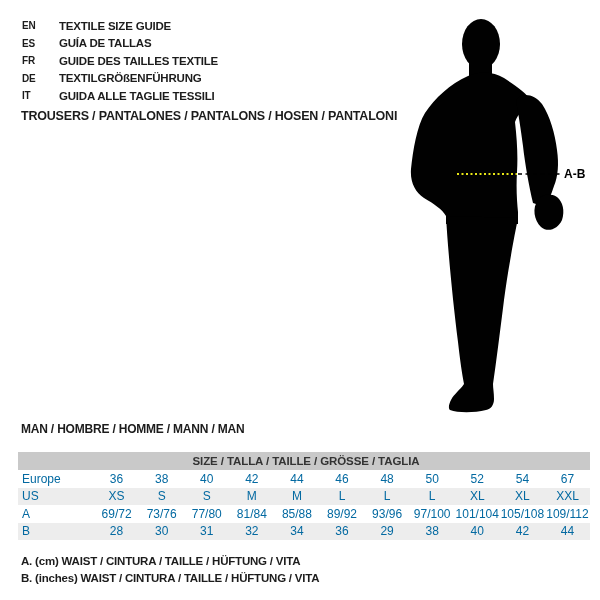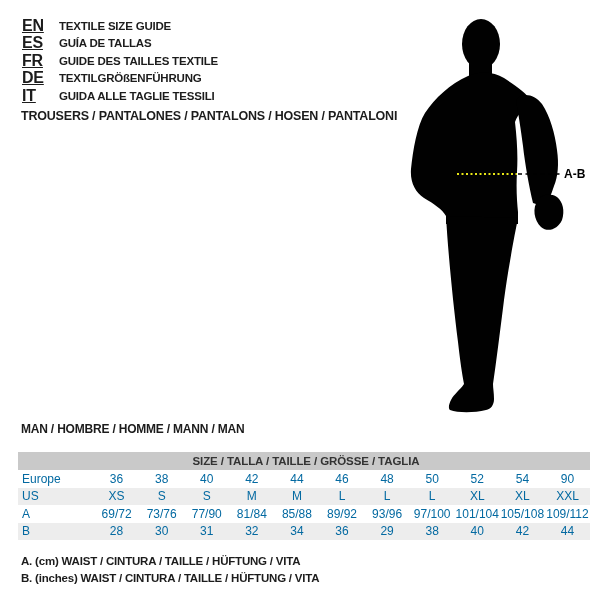--- a/index.html
+++ b/index.html
@@ -10,21 +10,21 @@
     --dash:#000000;
     --text:#1c1c1c;
   }
   html,body{margin:0;padding:0;background:#fff;}
   .canvas{
     position:relative;width:600px;height:600px;background:#ffffff;overflow:hidden;
     font-family:"Liberation Sans","DejaVu Sans",sans-serif;color:var(--text);
   }
   .lang-list{position:absolute;left:22px;top:17px;}
   .lang-row{display:flex;height:17.5px;align-items:center;}
-  .lang-code{width:37px;font-weight:bold;font-size:16px;letter-spacing:-0.2px;text-decoration:underline;}
+  .lang-code{width:37px;font-weight:bold;font-size:10px;letter-spacing:-0.2px;}
   .lang-title{font-weight:bold;font-size:11.5px;letter-spacing:-0.2px;white-space:nowrap;}
   .category-title{
     position:absolute;left:21px;top:109px;
     font-weight:bold;font-size:12.5px;letter-spacing:-0.2px;white-space:nowrap;
   }
   .figure-wrap{position:absolute;left:390px;top:12px;width:210px;height:420px;}
   .section-title{
     position:absolute;left:21px;top:422px;
     font-weight:bold;font-size:12px;letter-spacing:-0.2px;white-space:nowrap;
   }
@@ -132,41 +132,41 @@
           <span class="st-cell">36</span>
           <span class="st-cell">38</span>
           <span class="st-cell">40</span>
           <span class="st-cell">42</span>
           <span class="st-cell">44</span>
           <span class="st-cell">46</span>
           <span class="st-cell">48</span>
           <span class="st-cell">50</span>
           <span class="st-cell">52</span>
           <span class="st-cell">54</span>
-          <span class="st-cell">90</span>
+          <span class="st-cell">67</span>
         </div>
         <div class="st-row stripe">
           <span class="st-label">US</span>
           <span class="st-cell">XS</span>
           <span class="st-cell">S</span>
           <span class="st-cell">S</span>
           <span class="st-cell">M</span>
           <span class="st-cell">M</span>
           <span class="st-cell">L</span>
           <span class="st-cell">L</span>
           <span class="st-cell">L</span>
           <span class="st-cell">XL</span>
           <span class="st-cell">XL</span>
           <span class="st-cell">XXL</span>
         </div>
         <div class="st-row">
           <span class="st-label">A</span>
           <span class="st-cell">69/72</span>
           <span class="st-cell">73/76</span>
-          <span class="st-cell">77/90</span>
+          <span class="st-cell">77/80</span>
           <span class="st-cell">81/84</span>
           <span class="st-cell">85/88</span>
           <span class="st-cell">89/92</span>
           <span class="st-cell">93/96</span>
           <span class="st-cell">97/100</span>
           <span class="st-cell">101/104</span>
           <span class="st-cell">105/108</span>
           <span class="st-cell">109/112</span>
         </div>
         <div class="st-row stripe">

